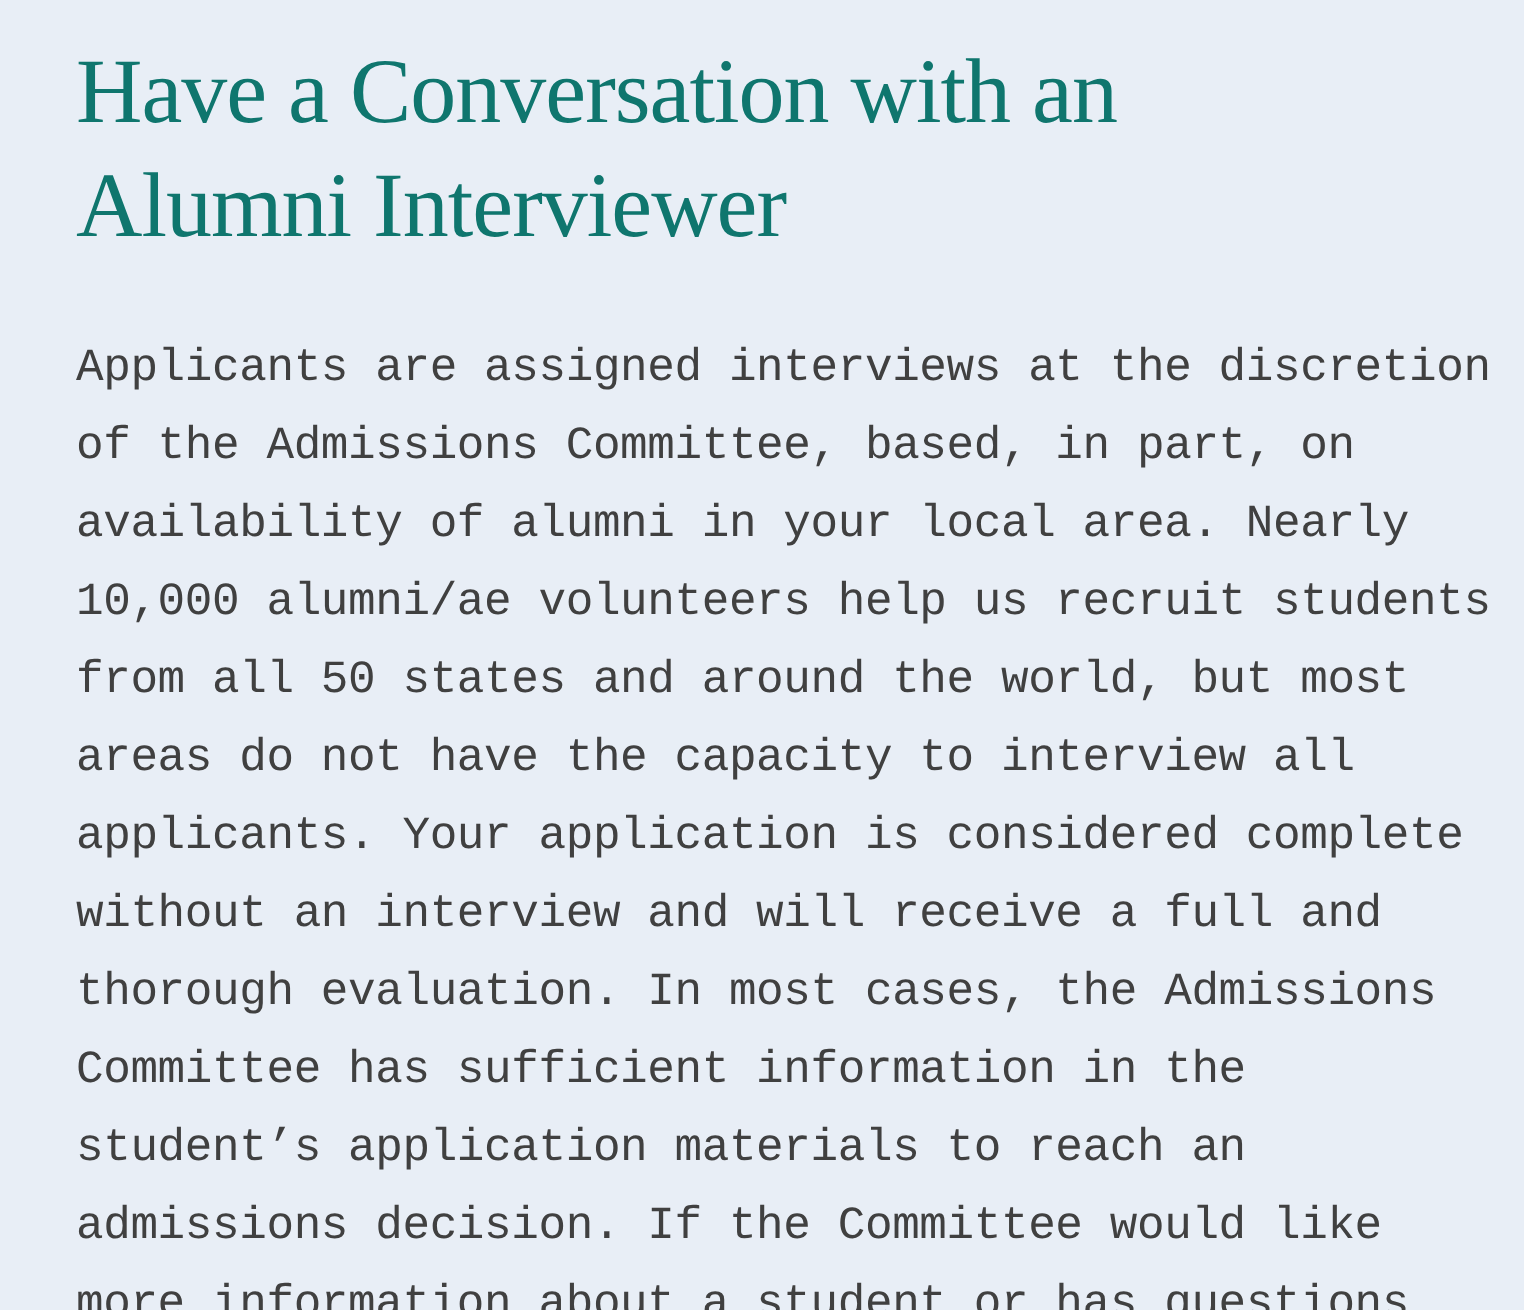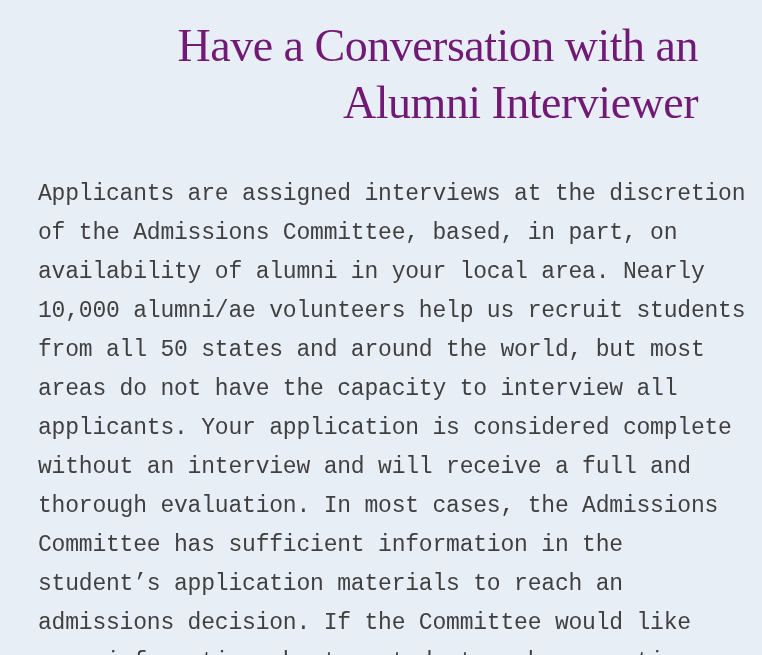--- a/index.html
+++ b/index.html
@@ -18,24 +18,23 @@
     height: 655px;
     padding: 17px 10px 20px 38px;
     background: #e8eef6;
   }
   .page-title {
     font-family: "Liberation Serif", serif;
     font-weight: normal;
     font-size: 46px;
     line-height: 57px;
     letter-spacing: -0.5px;
-    color: #701a75;
+    color: #0f766e;
     max-width: 660px;
-    margin: 0 0 44px 0;
-    text-align: right;
+    margin: 0 0 34px 0;
   }
   .body-paragraph {
     font-family: Liberation Mono, monospace;
     font-size: 23px;
     line-height: 39px;
     letter-spacing: -0.2px;
     color: #404040;
     max-width: 714px;
     margin: 0;
   }

